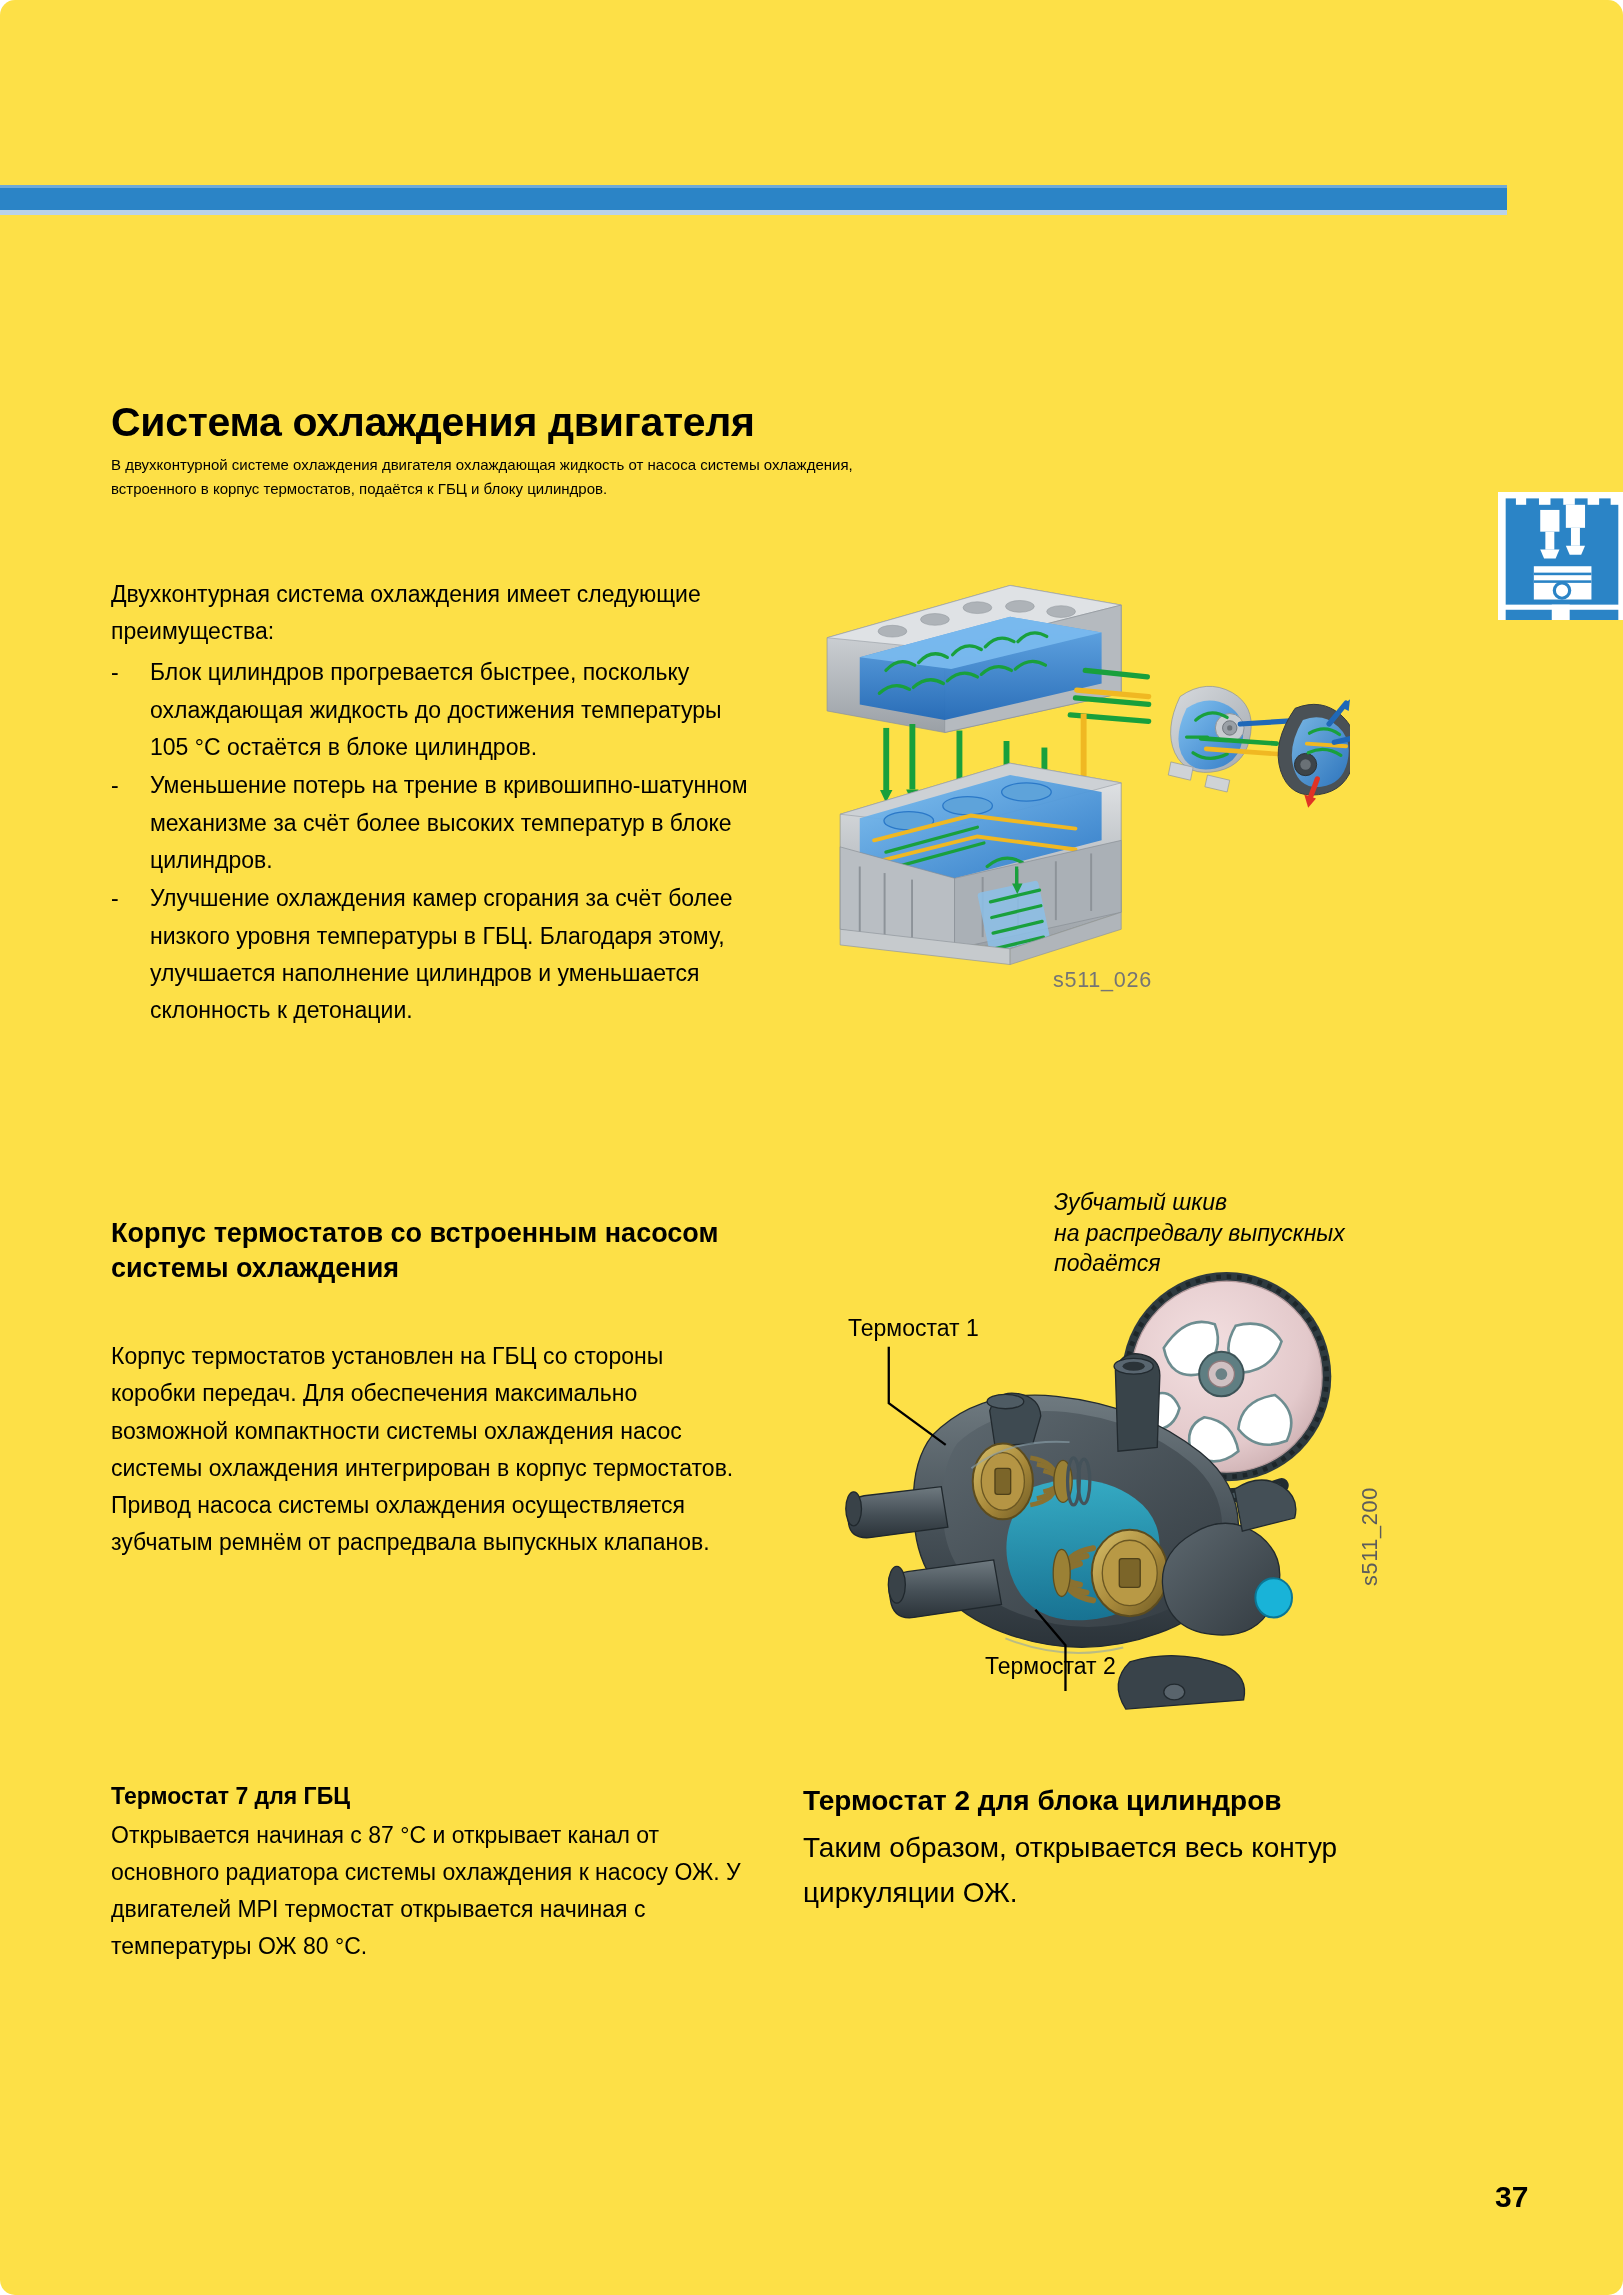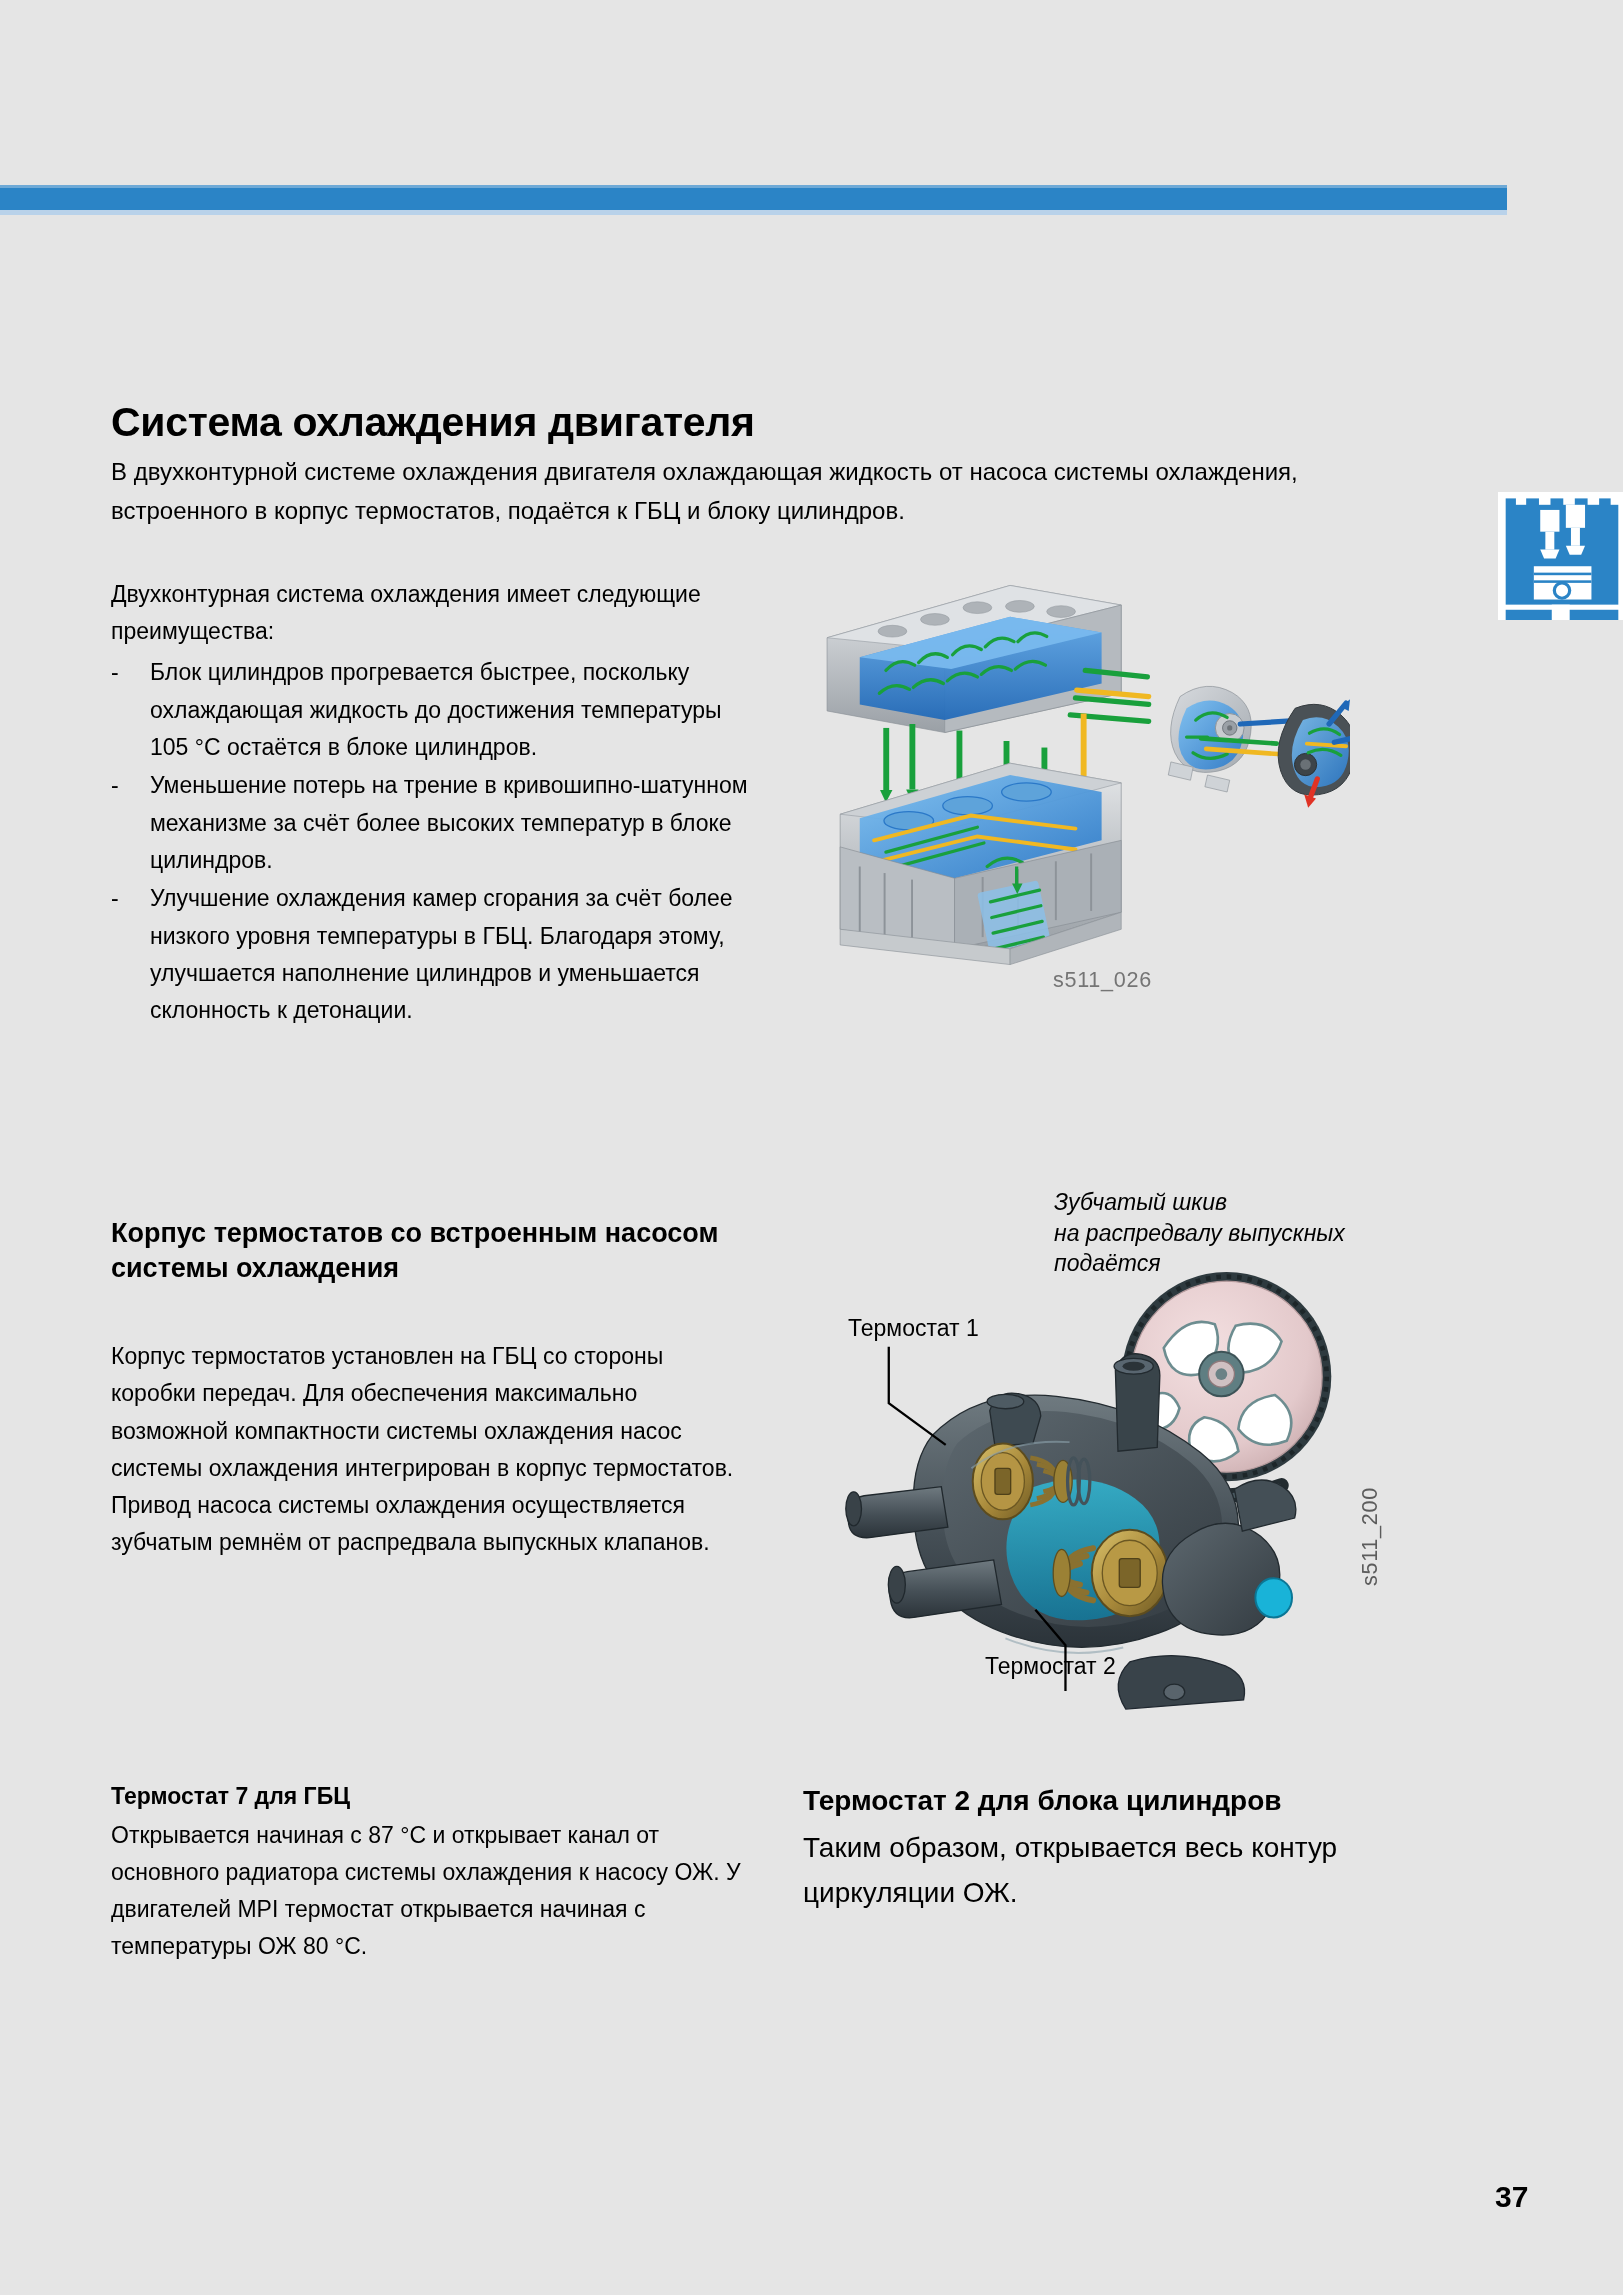--- a/index.html
+++ b/index.html
@@ -1,21 +1,21 @@
 <!DOCTYPE html>
 <html style="font-size:10.5px"><head>
 <meta charset="utf-8">
 <style>
   html,body{margin:0;padding:0;background:#ffffff;}
   body{
     width:1623px;height:2295px;position:relative;overflow:hidden;
     font-family:"Liberation Sans", sans-serif;
     color:#000;
   }
-  .page{position:absolute;inset:0;background:#e5e5e5;}
+  .page{position:absolute;inset:0;background:#fde047;border-radius:15px;}
 
   
   .header-bar{
     position:absolute;left:0;top:188px;width:1507px;height:22px;
     background:#2b84c6;
   }
   .header-bar::before{
     content:"";position:absolute;left:0;top:-2.6px;width:100%;height:2.6px;
     background:#6ea9d6;
   }
@@ -31,21 +31,21 @@
   }
   .chapter-icon svg{display:block;width:100%;height:100%;}
 
   
   .h1{
     position:absolute;left:111px;top:373px;width:916px;
     font-size:41px;font-weight:bold;letter-spacing:-0.3px;line-height:1.1;
   }
   .intro{
     position:absolute;left:111px;top:453px;width:1308px;
-    font-size:24px;line-height:1.62;
+    font-size:15px;line-height:1.62;
   }
   .adv-block{
     position:absolute;left:111px;top:576px;width:654px;
     font-size:23px;line-height:1.62;
   }
   .adv-lead{margin:0 0 3.9px 0;}
   ul.adv{list-style:none;margin:0;padding:0;}
   ul.adv li{
     position:relative;padding-left:39px;margin:0 0 1.3px 0;
   }

